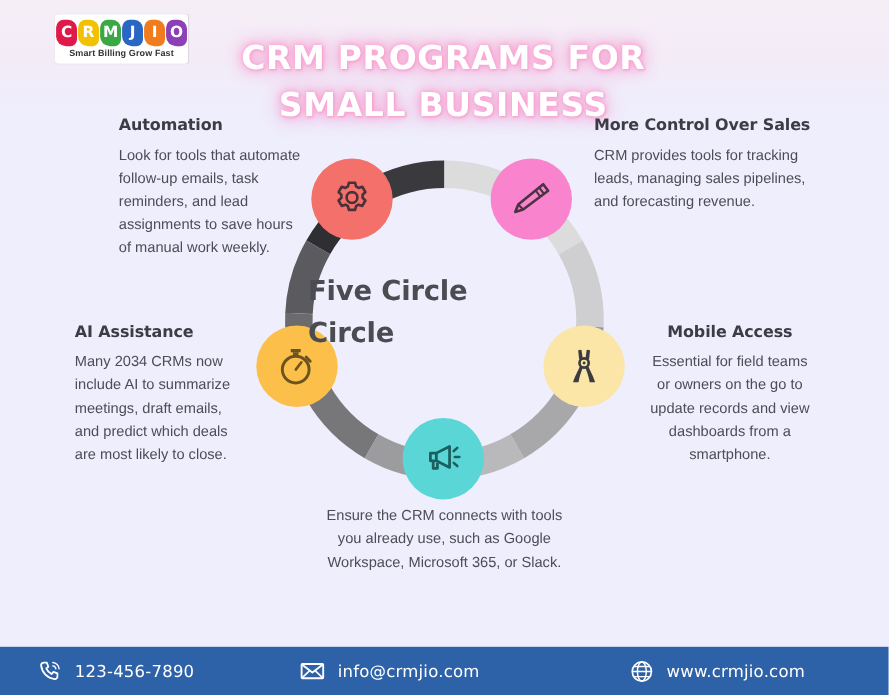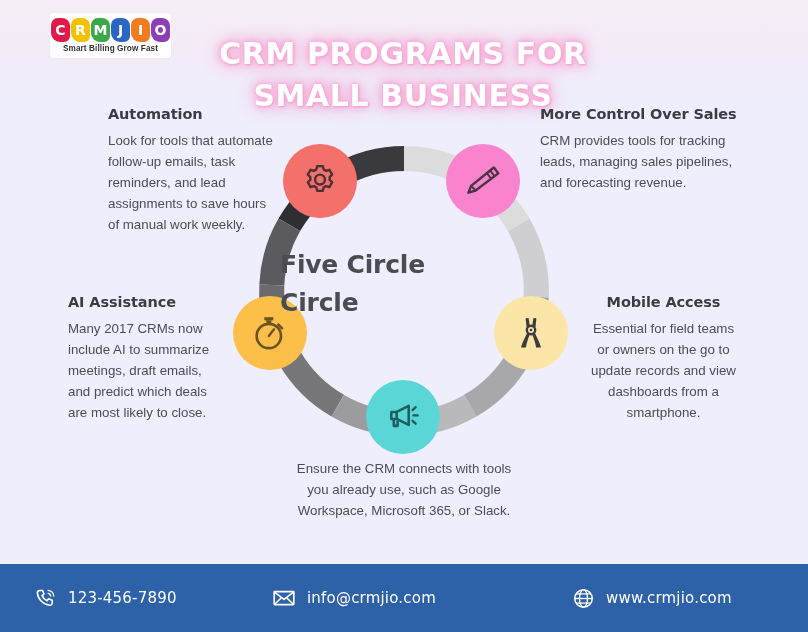--- a/index.html
+++ b/index.html
@@ -152,21 +152,21 @@
   .blk-control    { left: 540px; top: 106px; width: 200px; text-align: left; }
   .blk-ai         { left: 68px;  top: 294px; width: 152px; text-align: left; }
   .blk-mobile     { left: 586px; top: 294px; width: 155px; text-align: center; }
   .blk-integr     { left: 296px; top: 458px; width: 216px; text-align: center; }
   .blk-integr h3  { margin-bottom: 7px; }
 
   
   .footer {
     position: absolute;
     left: 0; bottom: 0;
-    width: 808px; height: 68px;
+    width: 808px; height: 44px;
     background: #2e62a8;
     display: flex;
     align-items: center;
     padding-left: 28px;
   }
   .foot-item {
     display: flex;
     align-items: center;
     color: #ffffff;
     font-size: 15px;
@@ -284,21 +284,21 @@
     <p>Look for tools that automate follow-up emails, task reminders, and lead assignments to save hours of manual work weekly.</p>
   </div>
 
   <div class="block blk-control">
     <h3>More Control Over Sales</h3>
     <p>CRM provides tools for tracking leads, managing sales pipelines, and forecasting revenue.</p>
   </div>
 
   <div class="block blk-ai">
     <h3>AI Assistance</h3>
-    <p>Many 2017 CRMs now include AI to summarize meetings, draft emails, and predict which deals are most likely to close.</p>
+    <p>Many 2034 CRMs now include AI to summarize meetings, draft emails, and predict which deals are most likely to close.</p>
   </div>
 
   <div class="block blk-mobile">
     <h3>Mobile Access</h3>
     <p>Essential for field teams or owners on the go to update records and view dashboards from a smartphone.</p>
   </div>
 
   <div class="block blk-integr">
     <p>Ensure the CRM connects with tools you already use, such as Google Workspace, Microsoft 365, or Slack.</p>
   </div>

